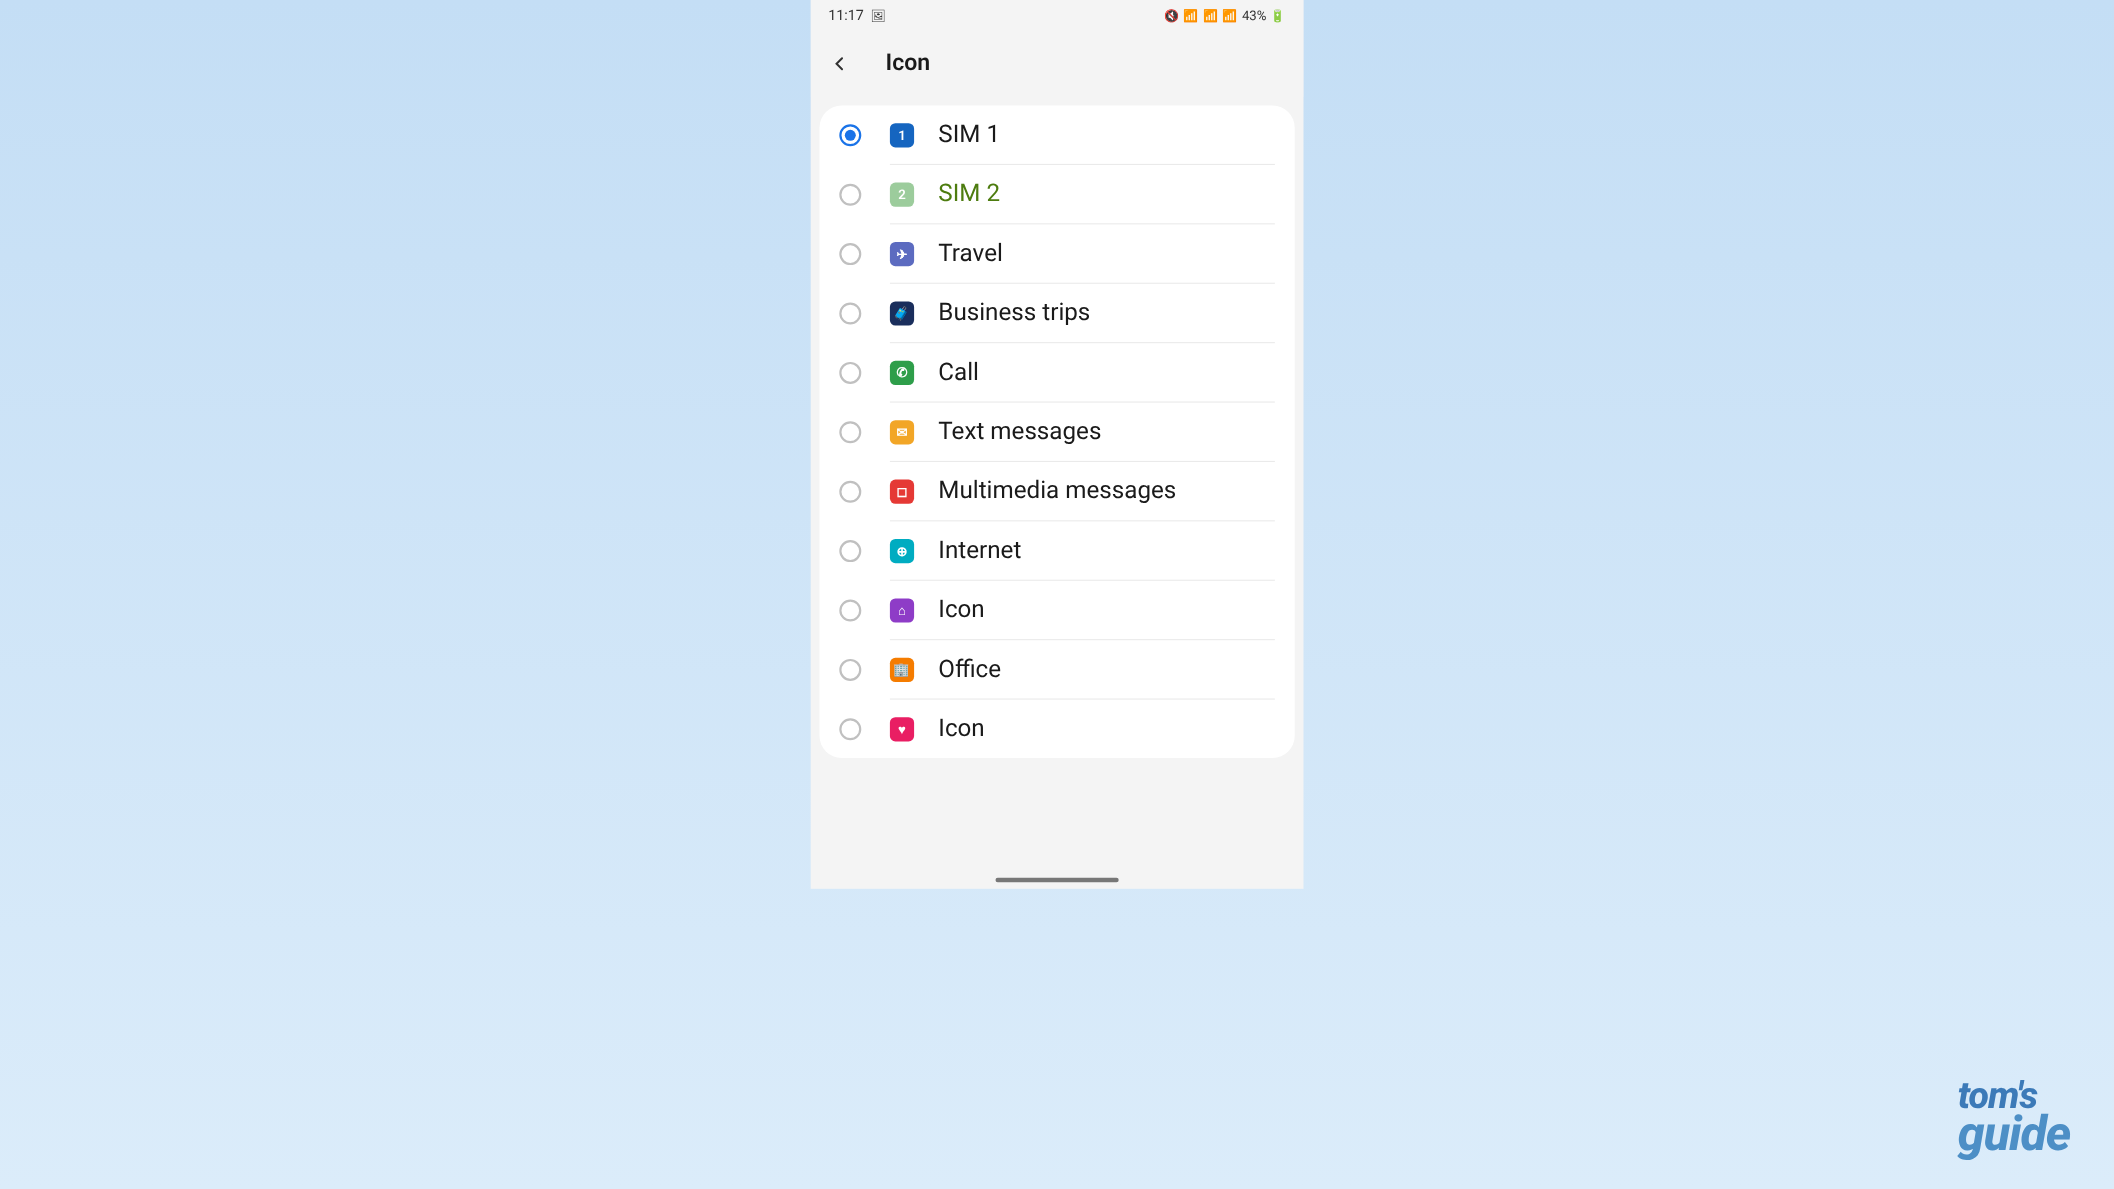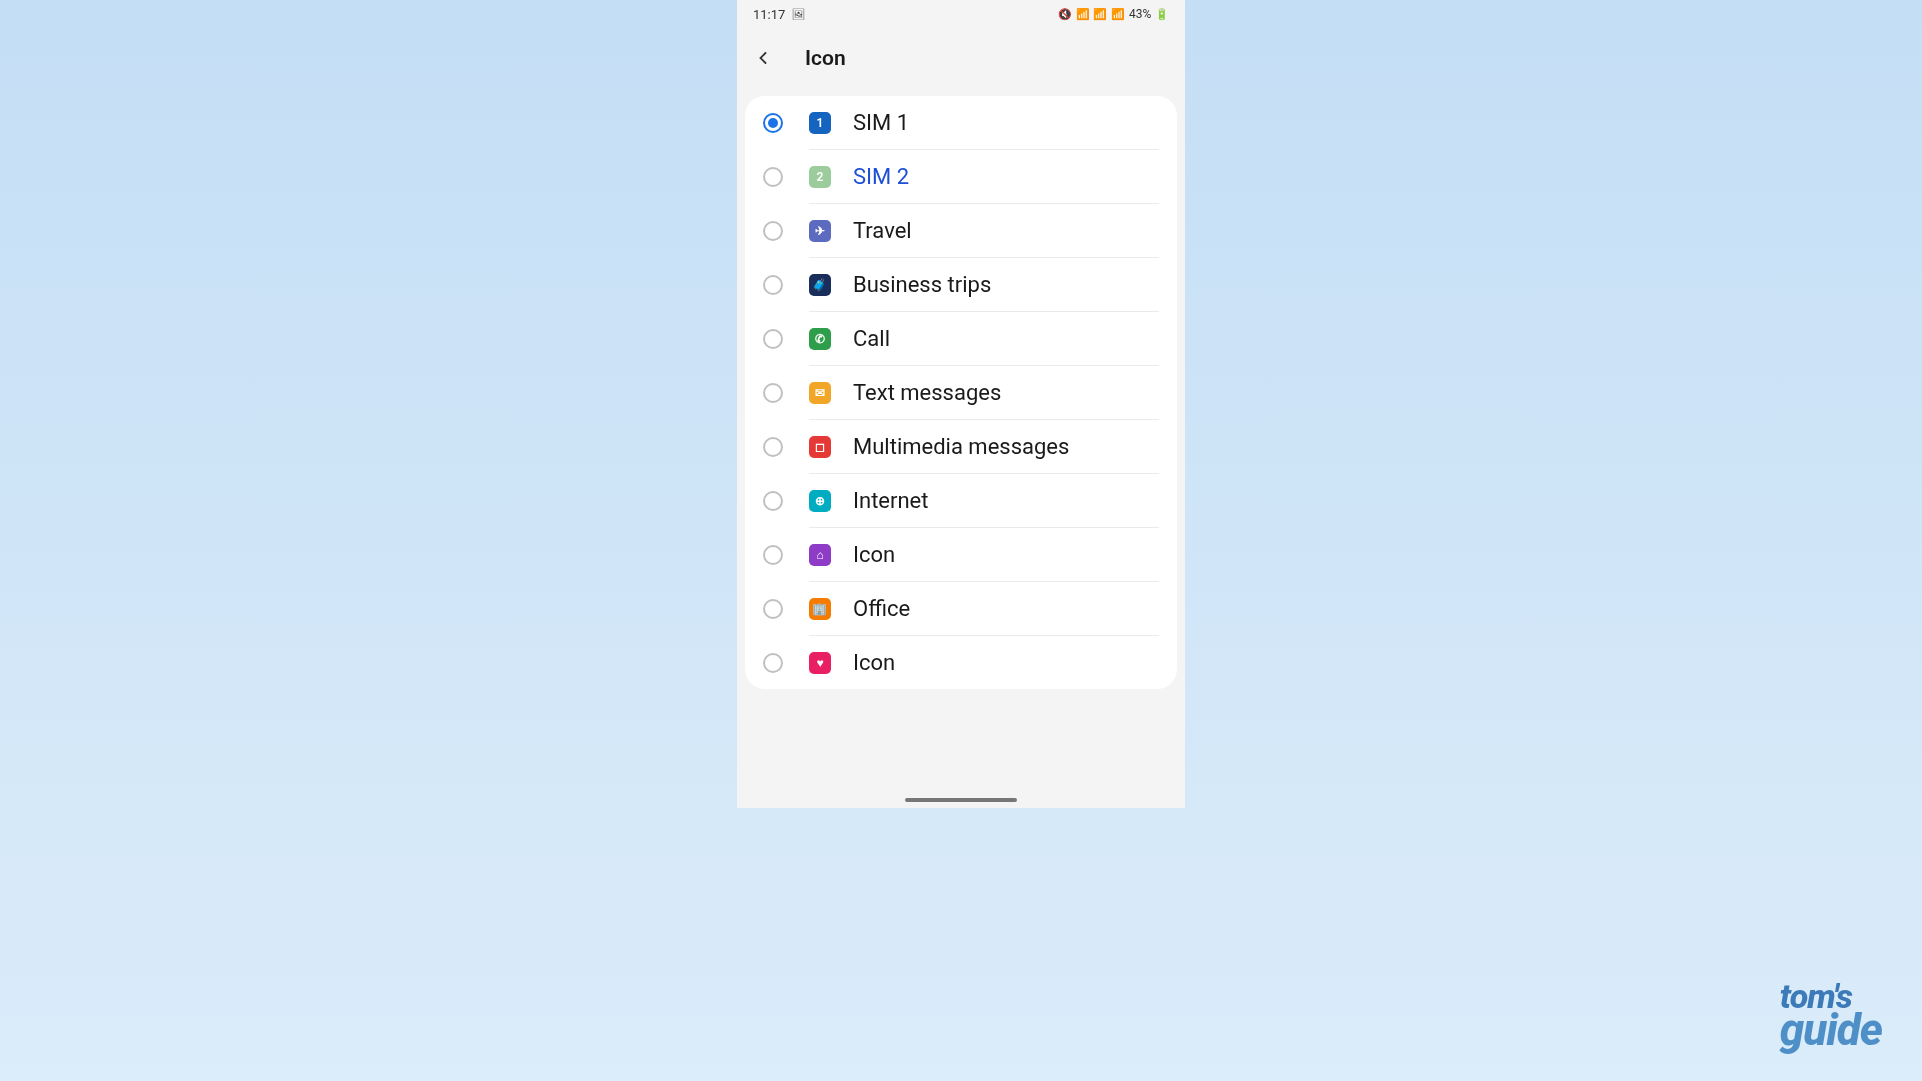--- a/index.html
+++ b/index.html
@@ -86,21 +86,21 @@
     display: flex; align-items: center; justify-content: center;
     color: #fff;
     font-size: 12px;
     font-weight: 600;
   }
   .row-label {
     margin-left: 22px;
     font-size: 22px;
     color: #1a1a1a;
   }
-  .row-label.muted { color: #1d4ed8; }
+  .row-label.muted { color: #4d7c0f; }
   .divider {
     height: 1px;
     background: #eaeaea;
     margin-left: 64px;
     margin-right: 18px;
   }
   .home-indicator {
     position: absolute;
     bottom: 6px;
     left: 50%;

